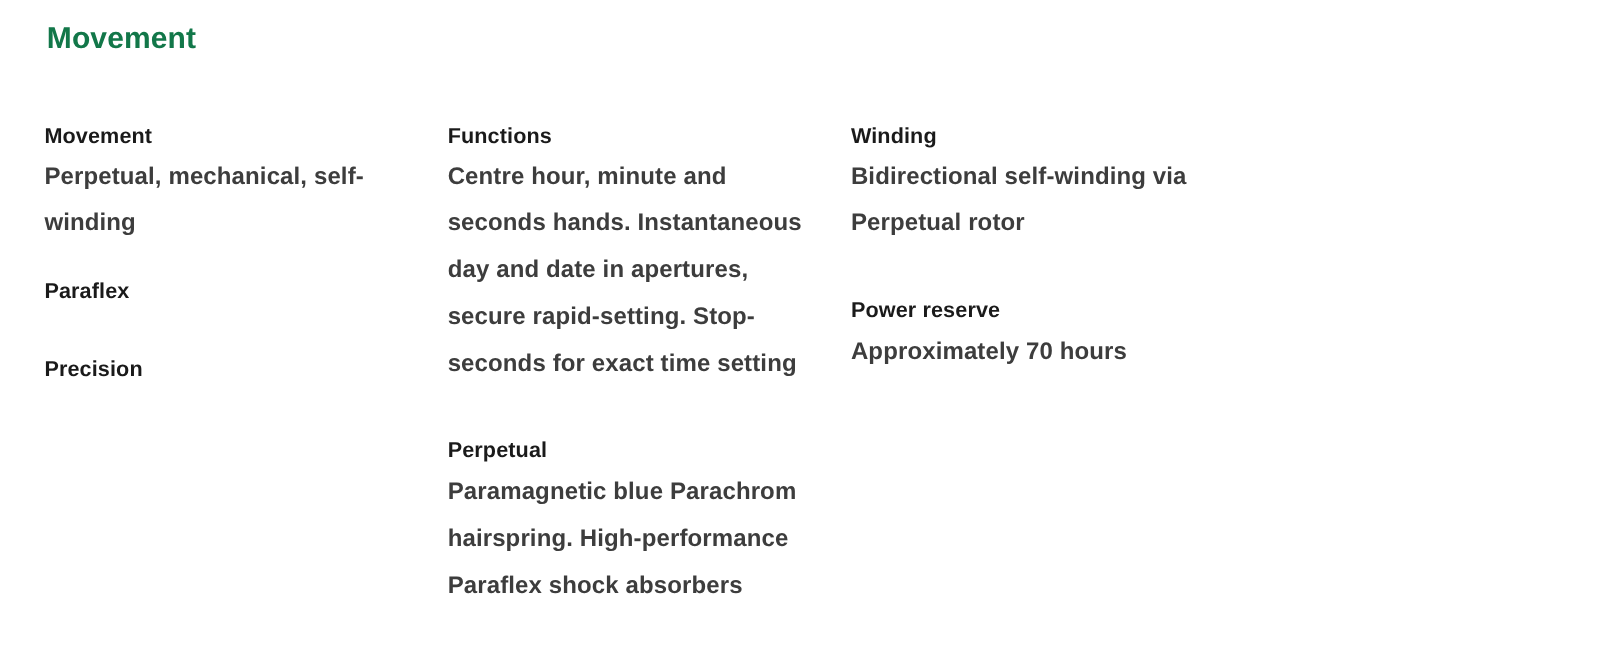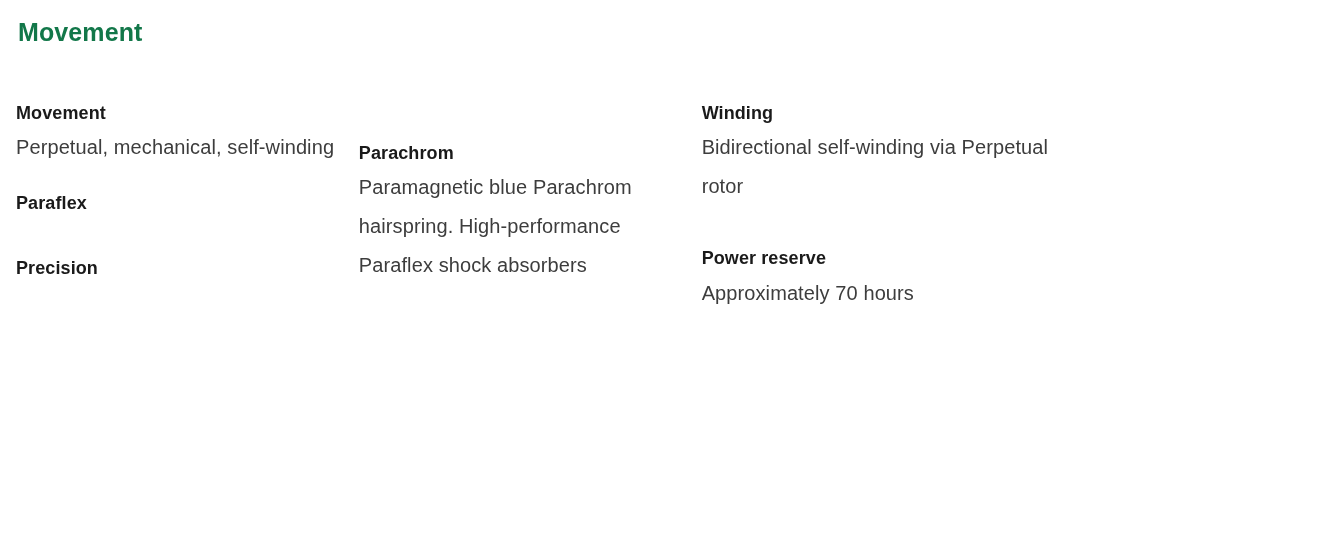--- a/index.html
+++ b/index.html
@@ -8,21 +8,21 @@
     background: #ffffff;
   }
   body {
     width: 1341px;
     height: 551px;
     font-family: "Liberation Sans", sans-serif;
     color: #212121;
     overflow: hidden;
   }
   .page {
-    padding: 18px 28px 0 16px;
+    padding: 18px 28px 0 37px;
     box-sizing: border-box;
     width: 1082px;
     height: 551px;
   }
   .section-title {
     color: #127749;
     font-size: 25px;
     font-weight: bold;
     letter-spacing: 0.1px;
     margin: 0 0 54px 2px;
@@ -45,21 +45,21 @@
   .spec-label {
     font-size: 18px;
     font-weight: bold;
     color: #1a1a1a;
     line-height: 1.35;
     margin: 0 0 3px 0;
     letter-spacing: 0.1px;
   }
   .spec-value {
     font-size: 20px;
-    font-weight: 400;
+    font-weight: 700;
     color: #3d3d3d;
     line-height: 1.95;
     margin: 0;
     letter-spacing: 0.1px;
   }
 </style>
 </head>
 <body>
 
 <div class="page">
@@ -75,21 +75,25 @@
       <div class="spec">
         <div class="spec-label">Paraflex</div>
       </div>
       <div class="spec">
         <div class="spec-label">Precision</div>
       </div>
     </div>
 
     <div class="column col-1">
       <div class="spec">
-        <div class="spec-label">Parachrom</div>
+        <div class="spec-label">Functions</div>
+        <div class="spec-value">Centre hour, minute and seconds hands. Instantaneous day and date in apertures, secure rapid-setting. Stop-seconds for exact time setting</div>
+      </div>
+      <div class="spec">
+        <div class="spec-label">Perpetual</div>
         <div class="spec-value">Paramagnetic blue Parachrom hairspring. High-performance Paraflex shock absorbers</div>
       </div>
     </div>
 
     <div class="column col-2">
       <div class="spec">
         <div class="spec-label">Winding</div>
         <div class="spec-value">Bidirectional self-winding via Perpetual rotor</div>
       </div>
       <div class="spec">

